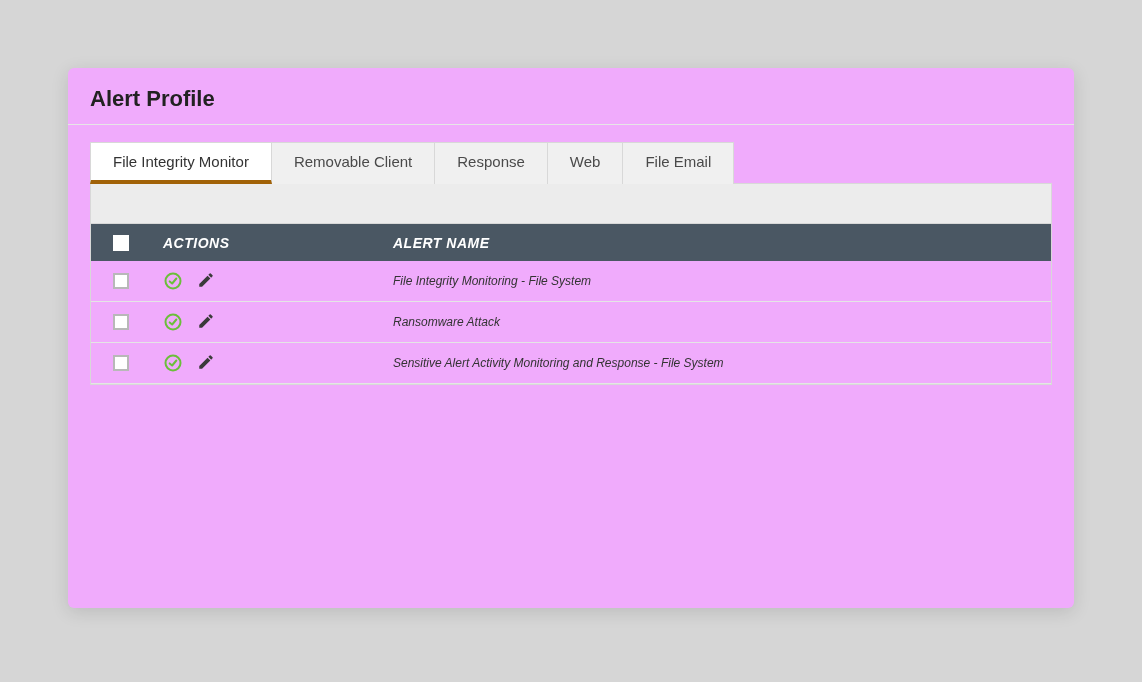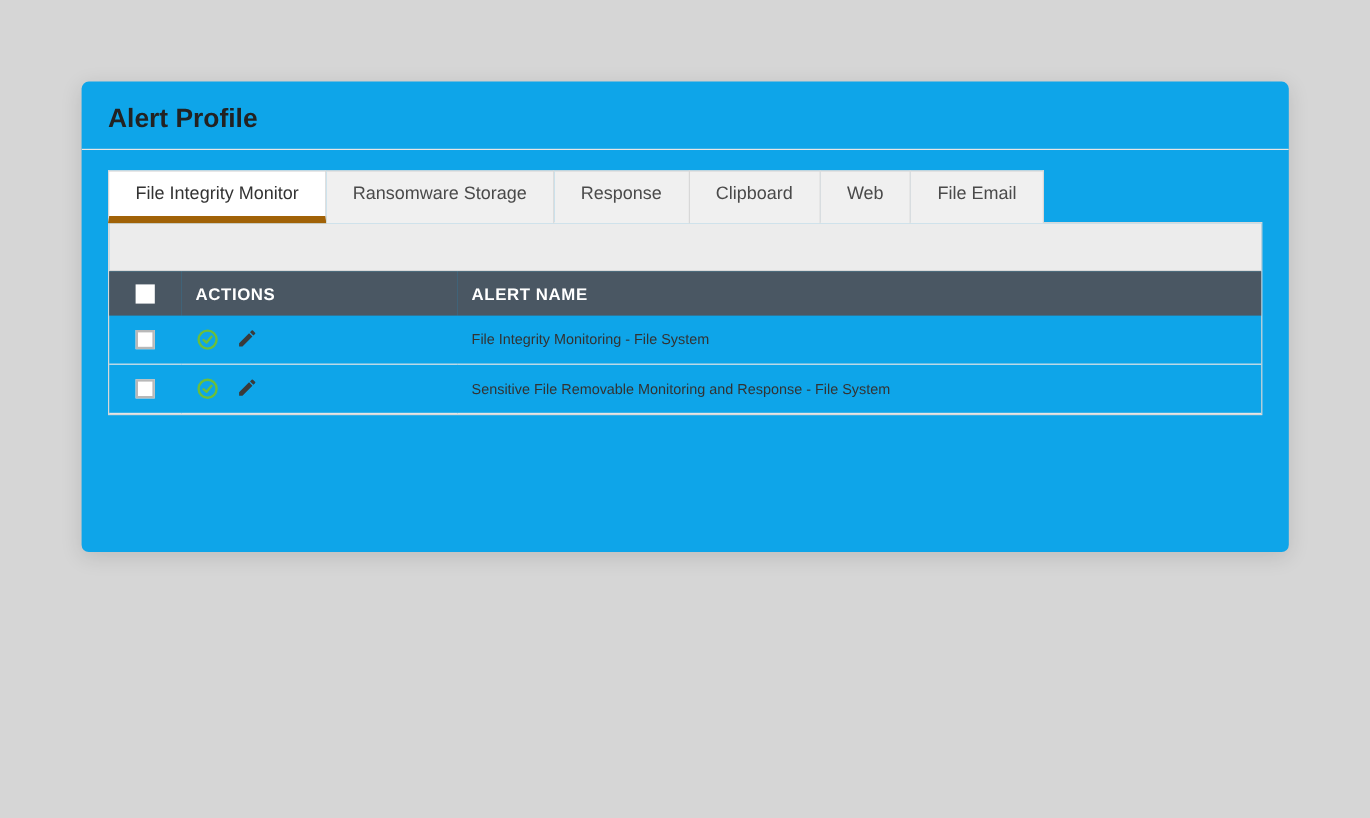--- a/index.html
+++ b/index.html
@@ -5,25 +5,25 @@
   * { box-sizing: border-box; margin: 0; padding: 0; }
   body {
     background: #d6d6d6;
     font-family: "Segoe UI", "Helvetica Neue", Arial, sans-serif;
     width: 1142px;
     height: 682px;
     overflow: hidden;
     padding: 68px;
   }
   .panel {
-    background: #0ea5e9;
+    background: #f0abfc;
     border-radius: 6px;
     box-shadow: 0 4px 18px rgba(0,0,0,0.12);
     width: 100%;
-    height: 392px;
+    height: 540px;
     overflow: hidden;
   }
   .page-title {
     font-size: 22px;
     font-weight: 600;
     color: #222;
     padding: 18px 22px 12px 22px;
     border-bottom: 1px solid #e6e6e6;
   }
   .tabs {
@@ -39,34 +39,35 @@
     font-size: 15px;
     cursor: pointer;
     position: relative;
     top: 1px;
   }
   .tab + .tab { border-left: none; }
   .tab.active {
     background: #fff;
     color: #333;
     font-weight: 500;
-    border-bottom: 6px solid #a16207;
+    border-bottom: 4px solid #a16207;
   }
   .content-frame {
     border: 1px solid #d8d8d8;
     margin: 0 22px 22px 22px;
   }
   .toolbar-strip {
     height: 40px;
     background: #ececec;
     border-bottom: 1px solid #d8d8d8;
   }
   table.alerts {
     width: 100%;
     border-collapse: collapse;
+    font-style: italic;
   }
   table.alerts thead th {
     background: #4a5763;
     color: #fff;
     font-weight: 600;
     font-size: 14px;
     letter-spacing: 0.5px;
     text-align: left;
     padding: 10px 12px;
   }
@@ -114,23 +115,22 @@
 </style>
 </head>
 <body>
 
 <div class="panel">
 
   <div class="page-title">Alert Profile</div>
 
   <div class="tabs">
     <div class="tab active"><span>File Integrity Monitor</span></div>
-    <div class="tab"><span>Ransomware Storage</span></div>
+    <div class="tab"><span>Removable Client</span></div>
     <div class="tab"><span>Response</span></div>
-    <div class="tab"><span>Clipboard</span></div>
     <div class="tab"><span>Web</span></div>
     <div class="tab"><span>File Email</span></div>
   </div>
 
   <div class="content-frame">
     <div class="toolbar-strip"></div>
 
     <table class="alerts">
       <thead>
         <tr>
@@ -156,38 +156,57 @@
               <span class="icon-edit">
                 <svg viewBox="0 0 24 24" width="18" height="18">
                     <path d="M3 17.25V21h3.75L17.81 9.94l-3.75-3.75L3 17.25zM20.71 7.04a1 1 0 0 0 0-1.41l-2.34-2.34a1 1 0 0 0-1.41 0l-1.83 1.83 3.75 3.75 1.83-1.83z" fill="#3a3a3a"></path>
                   </svg>
               </span>
             </div>
           </td>
           <td>File Integrity Monitoring - File System</td>
         </tr>
 
-
         <tr>
           <td class="col-check"><span class="row-check"></span></td>
           <td>
             <div class="action-icons">
               <span class="icon-enable">
                 <svg viewBox="0 0 24 24" width="20" height="20">
                     <circle cx="12" cy="12" r="9" fill="none" stroke="#6bbf3a" stroke-width="2.4"></circle>
                     <path d="M8 12.5 L11 15 L16 9" fill="none" stroke="#6bbf3a" stroke-width="2.4" stroke-linecap="round" stroke-linejoin="round"></path>
                   </svg>
               </span>
               <span class="icon-edit">
                 <svg viewBox="0 0 24 24" width="18" height="18">
                     <path d="M3 17.25V21h3.75L17.81 9.94l-3.75-3.75L3 17.25zM20.71 7.04a1 1 0 0 0 0-1.41l-2.34-2.34a1 1 0 0 0-1.41 0l-1.83 1.83 3.75 3.75 1.83-1.83z" fill="#3a3a3a"></path>
                   </svg>
               </span>
             </div>
           </td>
-          <td>Sensitive File Removable Monitoring and Response - File System</td>
+          <td>Ransomware Attack</td>
+        </tr>
+
+        <tr>
+          <td class="col-check"><span class="row-check"></span></td>
+          <td>
+            <div class="action-icons">
+              <span class="icon-enable">
+                <svg viewBox="0 0 24 24" width="20" height="20">
+                    <circle cx="12" cy="12" r="9" fill="none" stroke="#6bbf3a" stroke-width="2.4"></circle>
+                    <path d="M8 12.5 L11 15 L16 9" fill="none" stroke="#6bbf3a" stroke-width="2.4" stroke-linecap="round" stroke-linejoin="round"></path>
+                  </svg>
+              </span>
+              <span class="icon-edit">
+                <svg viewBox="0 0 24 24" width="18" height="18">
+                    <path d="M3 17.25V21h3.75L17.81 9.94l-3.75-3.75L3 17.25zM20.71 7.04a1 1 0 0 0 0-1.41l-2.34-2.34a1 1 0 0 0-1.41 0l-1.83 1.83 3.75 3.75 1.83-1.83z" fill="#3a3a3a"></path>
+                  </svg>
+              </span>
+            </div>
+          </td>
+          <td>Sensitive Alert Activity Monitoring and Response - File System</td>
         </tr>
 
       </tbody>
     </table>
   </div>
 
 </div>
 
 </body></html>

